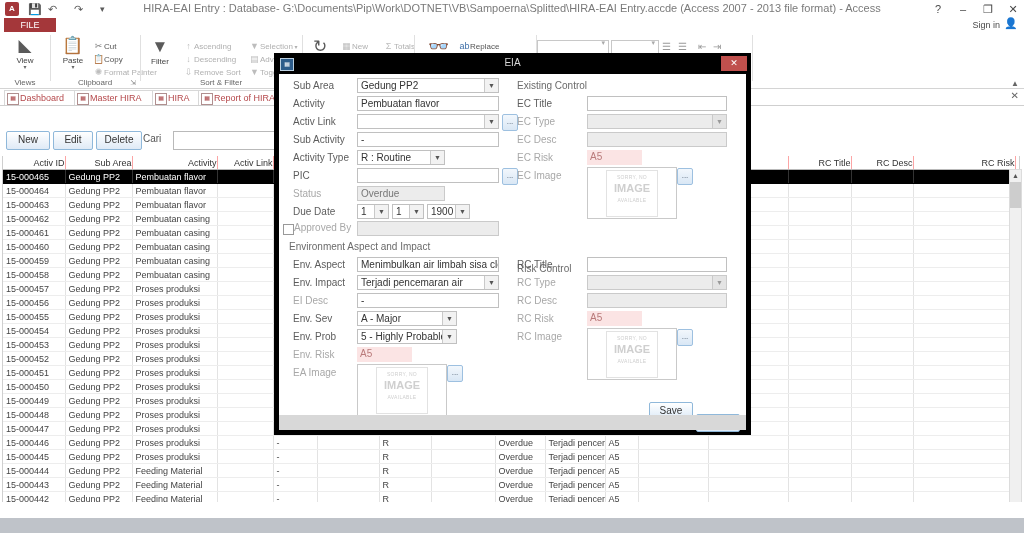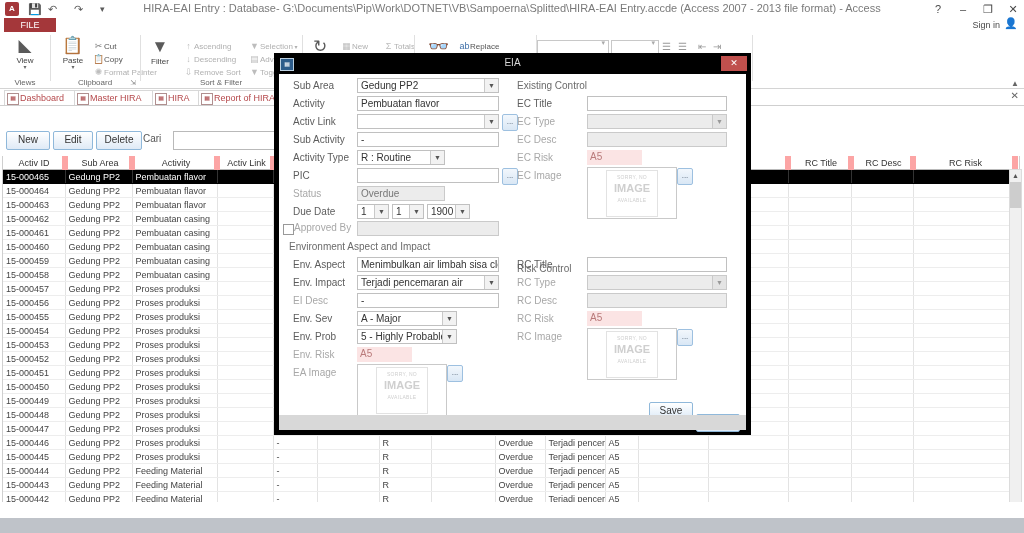--- a/index.html
+++ b/index.html
@@ -64,22 +64,22 @@
   .rechdr{position:absolute;left:6px;top:2px;font-size:10px;color:#555;}
   .abtn{position:absolute;top:25px;height:17px;border:1px solid #8fb8da;border-radius:2px;
         background:linear-gradient(#ffffff,#dfeaf6);font-size:10px;color:#333;text-align:center;line-height:16px;}
   .carilbl{position:absolute;left:143px;top:27px;font-size:10px;color:#555;}
   .cariinput{position:absolute;left:173px;top:25px;width:115px;height:15px;border:1px solid #b9b9b9;background:#fff;}
 
   
   .sheet{position:absolute;left:2px;top:50px;width:1016px;height:440px;background:#fff;
          border:1px solid #cfcfcf;border-top:none;overflow:hidden;}
   table.ds{border-collapse:collapse;table-layout:fixed;width:1012px;}
-  table.ds th{height:13px;font-size:9px;font-weight:normal;color:#333;text-align:center;
-              padding:0 0 0 3px;border-right:6px solid #fca5a5;border-bottom:1px solid #b9b9b9;
+  table.ds th{height:13px;font-size:9px;font-weight:normal;color:#333;text-align:right;
+              padding:0 0 0 3px;border-right:1px solid #fca5a5;border-bottom:1px solid #b9b9b9;
               background:#fff;overflow:hidden;white-space:nowrap;}
   table.ds td{height:13px;font-size:9px;color:#444;padding:0 0 0 3px;
               border-right:1px solid #e3e3e3;border-bottom:1px solid #ededed;
               overflow:hidden;white-space:nowrap;}
   table.ds tr.selrow td{background:#000000;color:#ffffff;border-right-color:#333;border-bottom-color:#000;}
   .vscroll{position:absolute;right:2px;top:63px;width:11px;height:427px;background:#f0f0f0;border:1px solid #dcdcdc;}
   .vscroll .up{position:absolute;top:0;left:0;width:11px;height:11px;font-size:7px;text-align:center;
                line-height:11px;color:#555;background:#f0f0f0;}
   .vscroll .thumb{position:absolute;top:12px;left:0;width:11px;height:26px;background:#cdcdcd;}
 

